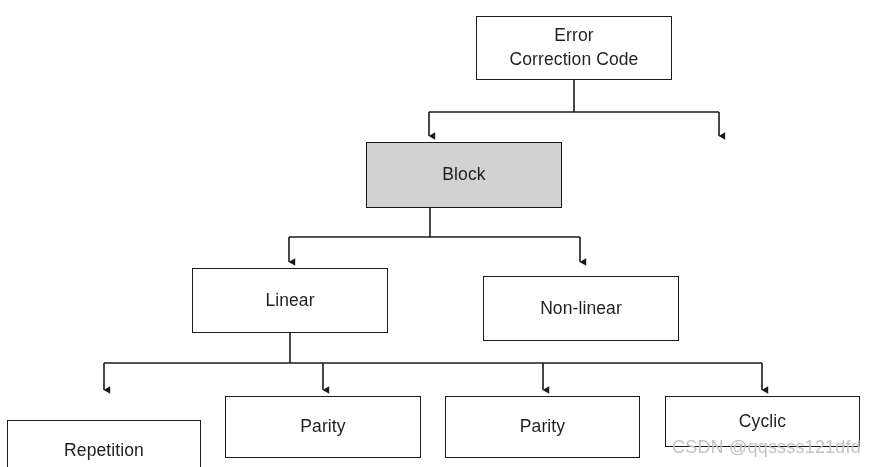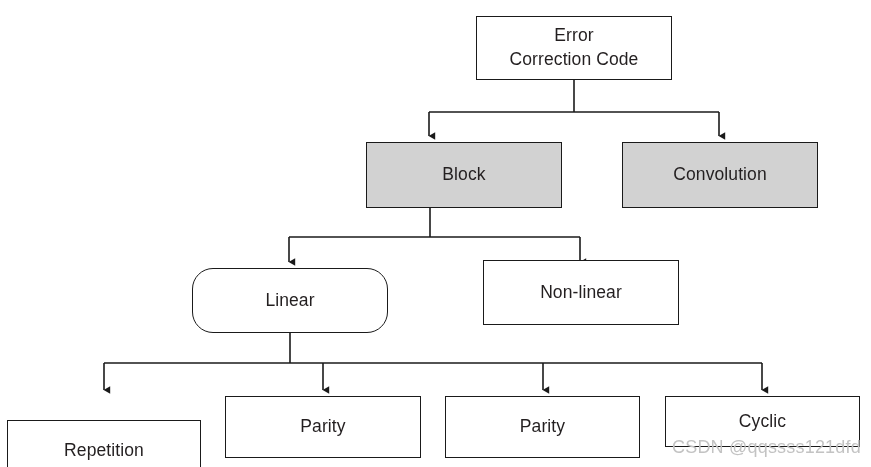--- a/index.html
+++ b/index.html
@@ -102,29 +102,26 @@
 
   <div class="node" style="left:476px; top:16px; width:196px; height:64px;">
     <span class="node-label">Error
 Correction Code</span>
   </div>
 
   <div class="node filled" style="left:332px; top:142px; width:196px; height:66px;margin-left:34px;">
     <span class="node-label">Block</span>
   </div>
 
-  <div class="node filled" style="left:622px; top:142px; width:196px; height:66px;">
-    <span class="node-label">Convolution</span>
-  </div>
 
-  <div class="node" style="left:192px; top:268px; width:196px; height:65px;border-radius:21px;">
+  <div class="node" style="left:192px; top:268px; width:196px; height:65px;">
     <span class="node-label">Linear</span>
   </div>
 
-  <div class="node" style="left:483px; top:260px; width:196px; height:65px;">
+  <div class="node" style="left:483px; top:276px; width:196px; height:65px;">
     <span class="node-label">Non-linear</span>
   </div>
 
   <div class="node" style="left:7px; top:420px; width:194px; height:62px;">
     <span class="node-label">Repetition</span>
   </div>
 
   <div class="node" style="left:225px; top:396px; width:196px; height:62px;text-align:center;">
     <span class="node-label">Parity</span>
   </div>

